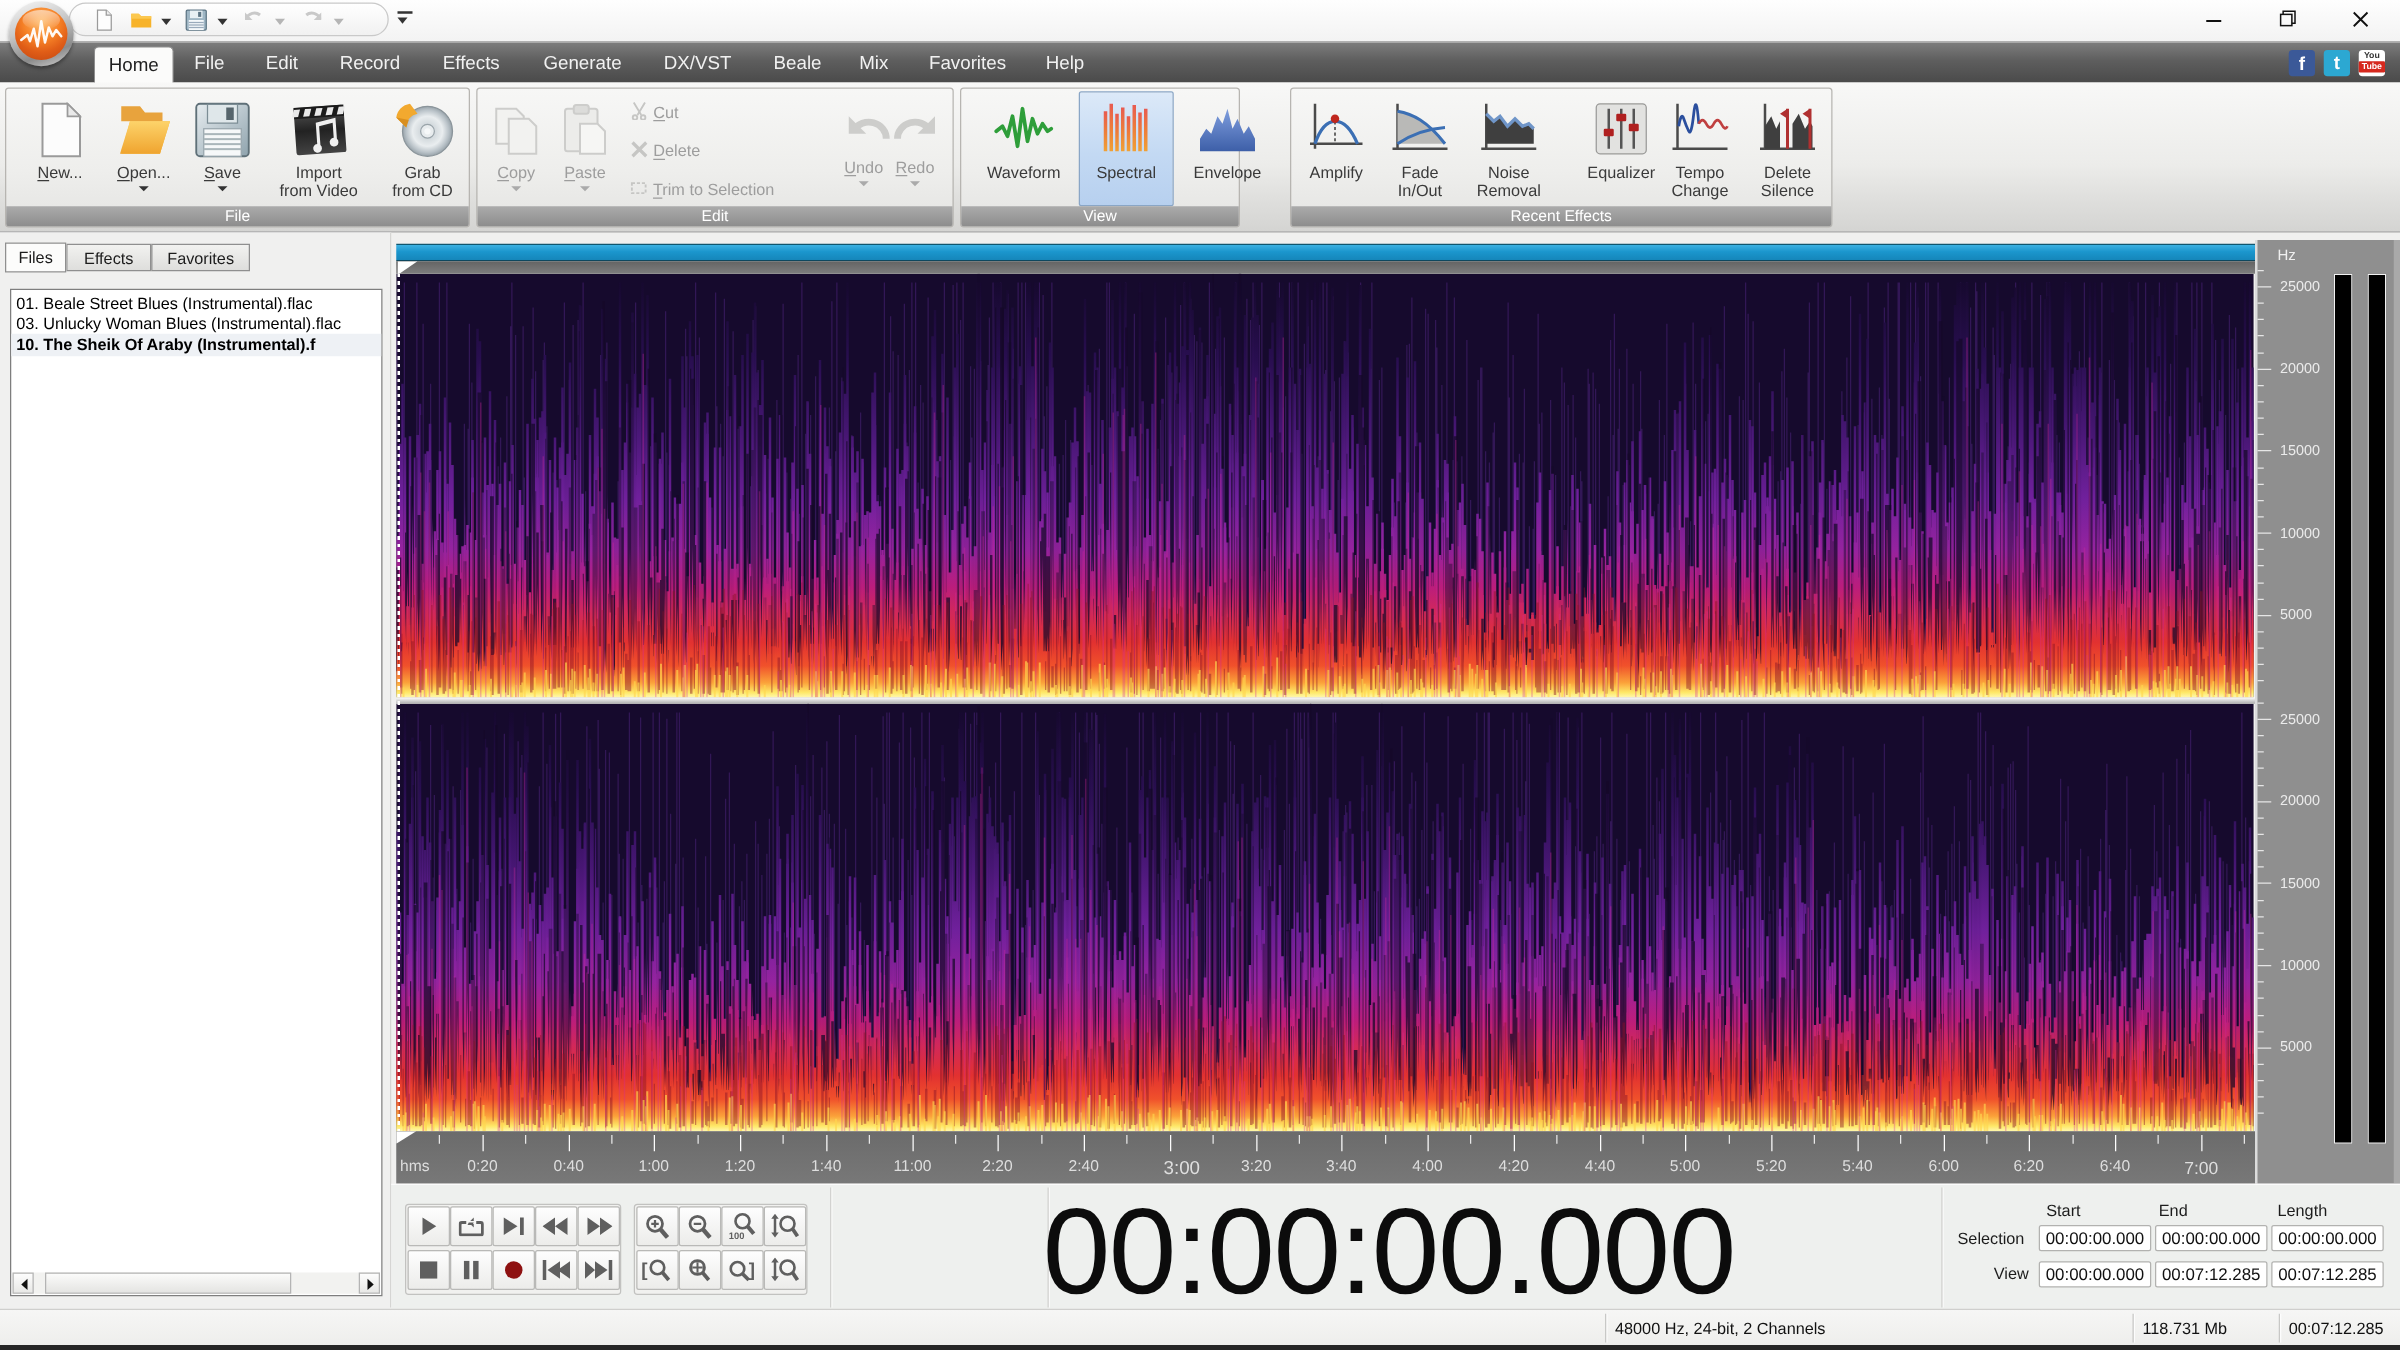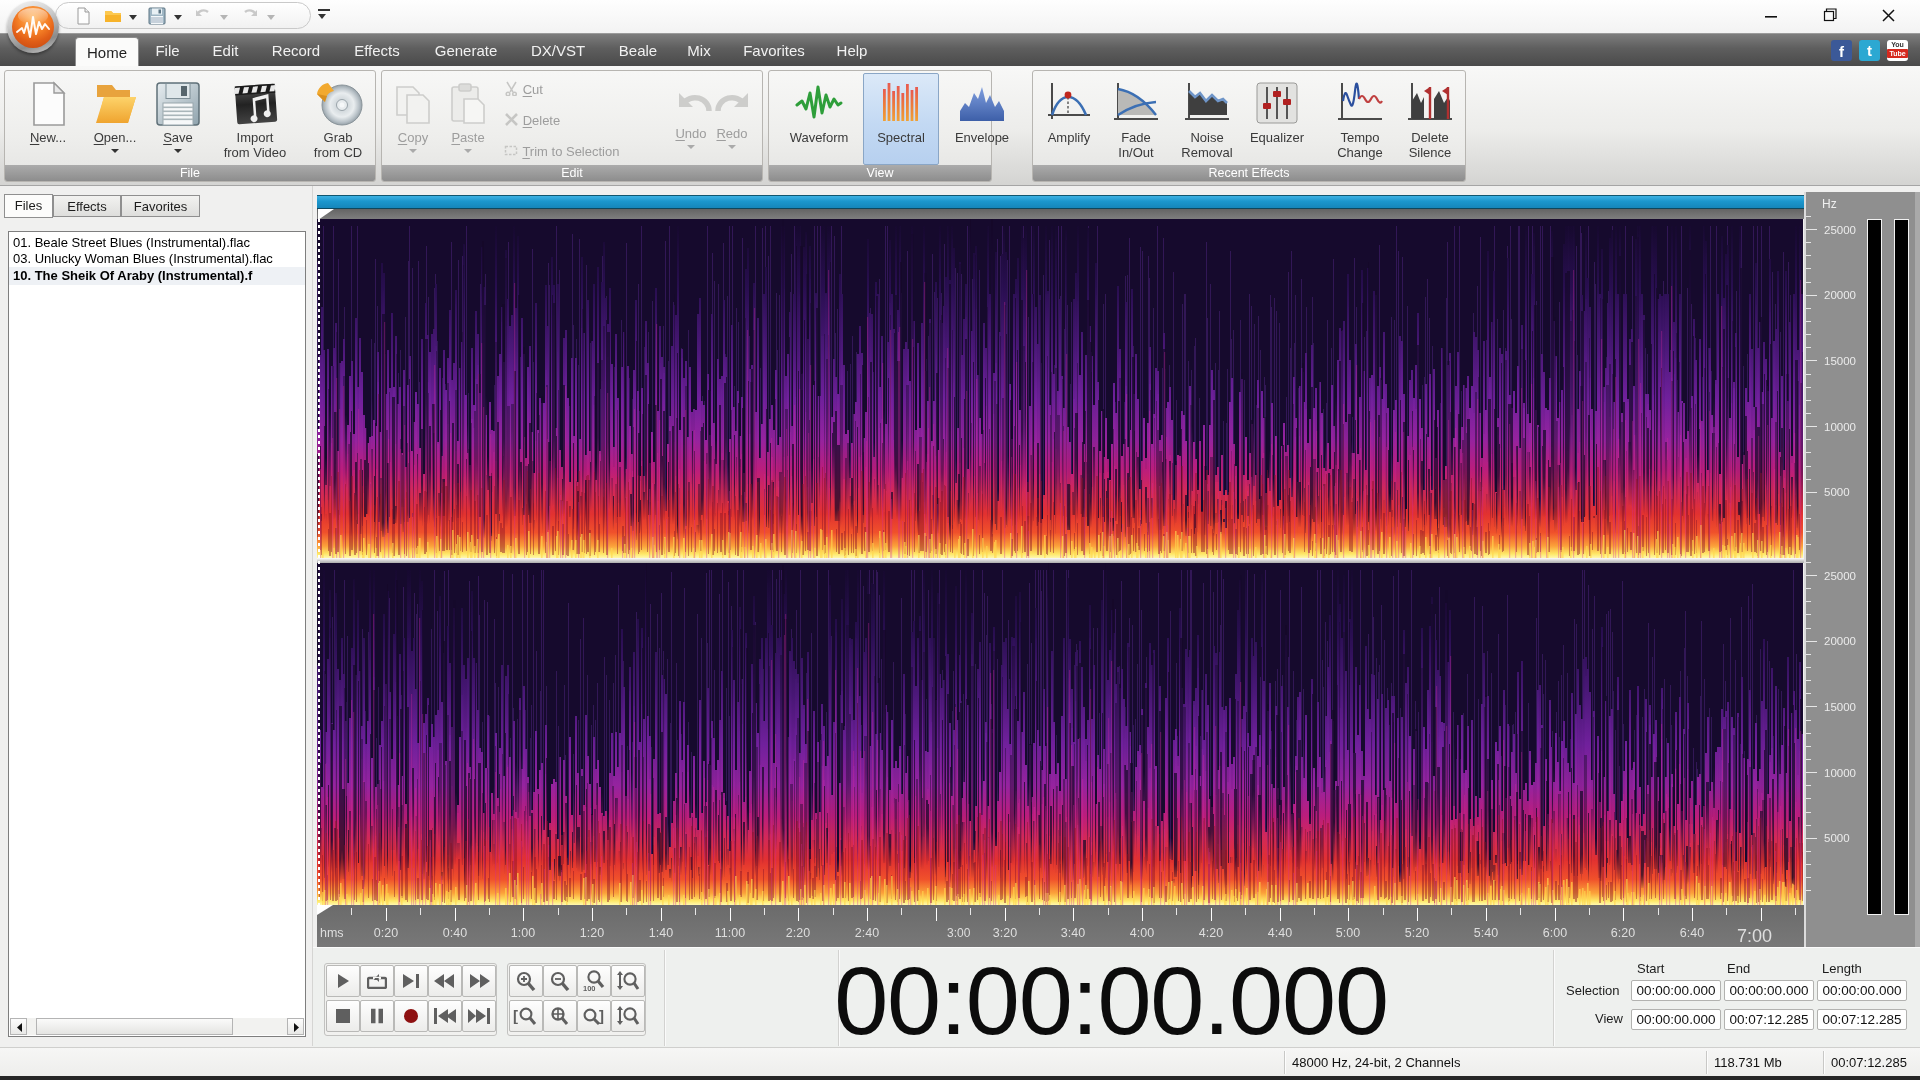--- a/index.html
+++ b/index.html
@@ -344,21 +344,21 @@
           <div class="rlab">Fade<br>In/Out</div>
         </div>
         <div class="ritem" style="left:136px;width:76px">
           <div class="ic" style="width:48px;height:48px"><svg width="48" height="44" viewBox="0 0 48 44">
               <path d="M6 2v36M2 38h44" fill="none" stroke="#4a4a4a" stroke-width="2"></path>
               <path d="M6 10l6 6 5-4 6 8 6-6 6 6 5-2 4 4v12H6z" fill="#3f3f3f"></path>
               <path d="M6 10l6 6 5-4 6 8 6-6 6 6 5-2 4 4" fill="none" stroke="#6f95c8" stroke-width="2.6"></path>
             </svg></div>
           <div class="rlab">Noise<br>Removal</div>
         </div>
-        <div class="ritem" style="left:204px;width:80px">
+        <div class="ritem" style="left:224px;width:80px">
           <div class="ic" style="width:48px;height:48px"><svg width="44" height="44" viewBox="0 0 44 44">
               <rect x="2" y="2" width="40" height="40" rx="3" fill="#e2e2e0" stroke="#9a9a98"></rect>
               <g stroke="#555" stroke-width="2">
                 <path d="M12 6v32M22 6v32M32 6v32"></path>
               </g>
               <g fill="#b02020">
                 <rect x="8" y="22" width="8" height="6" rx="1"></rect>
                 <rect x="18" y="10" width="8" height="6" rx="1"></rect>
                 <rect x="28" y="18" width="8" height="6" rx="1"></rect>
               </g>
@@ -503,21 +503,21 @@
         <div style="position:absolute;left:413px;top:3px;width:1px;height:13px;background:#fdfdfd"></div>
         <div style="position:absolute;left:389px;top:21px;width:48px;text-align:center;font-size:12.5px;color:#dedede">11:00</div>
         <div style="position:absolute;left:447px;top:3px;width:1px;height:7px;background:#e8e8e8"></div>
         <div style="position:absolute;left:481px;top:3px;width:1px;height:13px;background:#fdfdfd"></div>
         <div style="position:absolute;left:457px;top:21px;width:48px;text-align:center;font-size:12.5px;color:#dedede">2:20</div>
         <div style="position:absolute;left:516px;top:3px;width:1px;height:7px;background:#e8e8e8"></div>
         <div style="position:absolute;left:550px;top:3px;width:1px;height:13px;background:#fdfdfd"></div>
         <div style="position:absolute;left:526px;top:21px;width:48px;text-align:center;font-size:12.5px;color:#dedede">2:40</div>
         <div style="position:absolute;left:584px;top:3px;width:1px;height:7px;background:#e8e8e8"></div>
         <div style="position:absolute;left:619px;top:3px;width:1px;height:13px;background:#fdfdfd"></div>
-        <div style="position:absolute;left:630px;top:21px;width:48px;text-align:left;font-size:12px;color:#dedede">3:00</div>
+        <div style="position:absolute;left:595px;top:21px;width:48px;text-align:right;font-size:15px;color:#dedede">3:00</div>
         <div style="position:absolute;left:653px;top:3px;width:1px;height:7px;background:#e8e8e8"></div>
         <div style="position:absolute;left:688px;top:3px;width:1px;height:13px;background:#fdfdfd"></div>
         <div style="position:absolute;left:664px;top:21px;width:48px;text-align:center;font-size:12.5px;color:#dedede">3:20</div>
         <div style="position:absolute;left:722px;top:3px;width:1px;height:7px;background:#e8e8e8"></div>
         <div style="position:absolute;left:756px;top:3px;width:1px;height:13px;background:#fdfdfd"></div>
         <div style="position:absolute;left:732px;top:21px;width:48px;text-align:center;font-size:12.5px;color:#dedede">3:40</div>
         <div style="position:absolute;left:791px;top:3px;width:1px;height:7px;background:#e8e8e8"></div>
         <div style="position:absolute;left:825px;top:3px;width:1px;height:13px;background:#fdfdfd"></div>
         <div style="position:absolute;left:801px;top:21px;width:48px;text-align:center;font-size:12.5px;color:#dedede">4:00</div>
         <div style="position:absolute;left:859px;top:3px;width:1px;height:7px;background:#e8e8e8"></div>
@@ -539,21 +539,21 @@
         <div style="position:absolute;left:1238px;top:3px;width:1px;height:13px;background:#fdfdfd"></div>
         <div style="position:absolute;left:1214px;top:21px;width:48px;text-align:center;font-size:12.5px;color:#dedede">6:00</div>
         <div style="position:absolute;left:1272px;top:3px;width:1px;height:7px;background:#e8e8e8"></div>
         <div style="position:absolute;left:1306px;top:3px;width:1px;height:13px;background:#fdfdfd"></div>
         <div style="position:absolute;left:1282px;top:21px;width:48px;text-align:center;font-size:12.5px;color:#dedede">6:20</div>
         <div style="position:absolute;left:1341px;top:3px;width:1px;height:7px;background:#e8e8e8"></div>
         <div style="position:absolute;left:1375px;top:3px;width:1px;height:13px;background:#fdfdfd"></div>
         <div style="position:absolute;left:1351px;top:21px;width:48px;text-align:center;font-size:12.5px;color:#dedede">6:40</div>
         <div style="position:absolute;left:1409px;top:3px;width:1px;height:7px;background:#e8e8e8"></div>
         <div style="position:absolute;left:1444px;top:3px;width:1px;height:13px;background:#fdfdfd"></div>
-        <div style="position:absolute;left:1420px;top:21px;width:48px;font-size:18px;color:#dedede">7:00</div>
+        <div style="position:absolute;left:1420px;top:21px;width:48px;text-align:center;font-size:14px;color:#dedede">7:00</div>
         <div style="position:absolute;left:1478px;top:3px;width:1px;height:7px;background:#e8e8e8"></div>
         <div style="position:absolute;left:34px;top:3px;width:1px;height:7px;background:#e8e8e8"></div>
         <div style="position:absolute;left:3px;top:21px;font-size:12.5px;color:#dedede">hms</div>
   </div>
 </div>
 
 <div id="scalepanel">
   <div style="position:absolute;left:16px;top:5px;font-size:12px;color:#efefef">Hz</div>
   <div class="tick" style="top:37px;width:11px"></div>
       <div class="freqlab" style="top:32px">25000</div>

